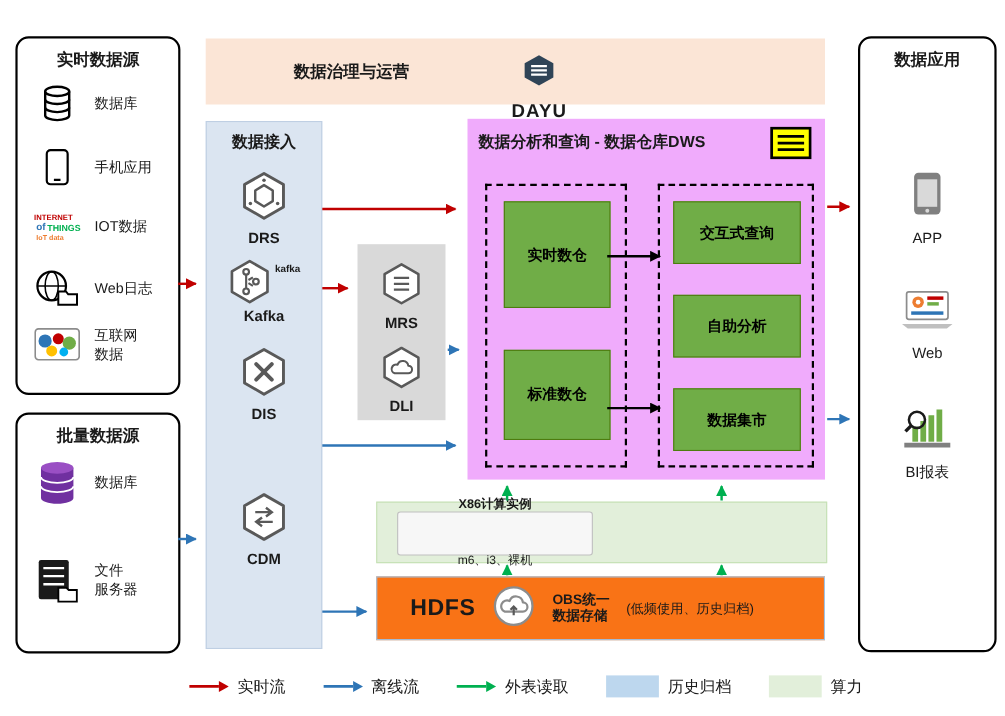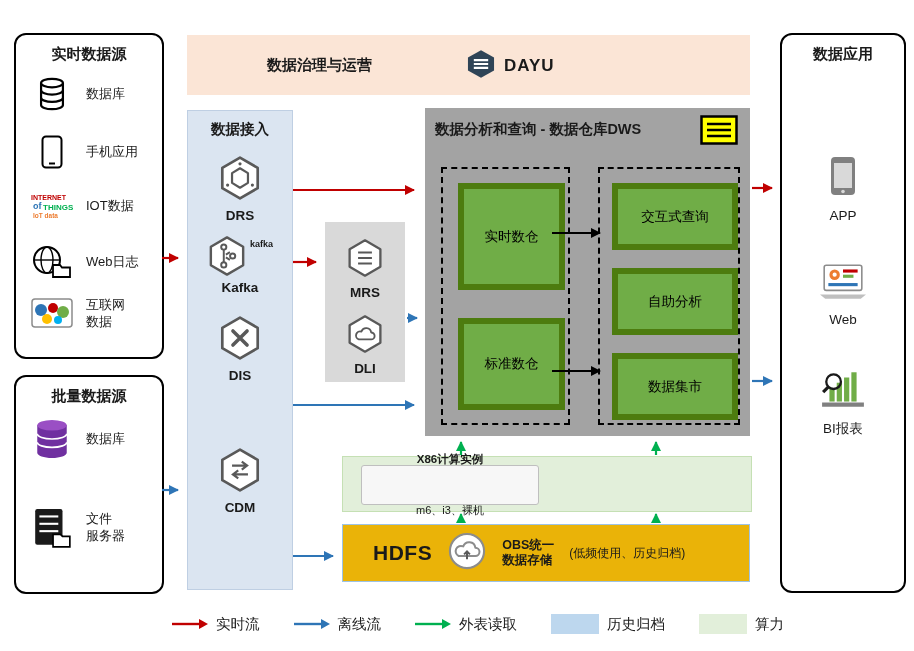--- a/index.html
+++ b/index.html
@@ -7,47 +7,47 @@
     font-family:"Liberation Sans",sans-serif;color:#1a1a1a;overflow:hidden;}
   .abs{position:absolute;}
   .srcbox{border:2px solid #000;border-radius:12px;background:#fff;}
   .box-title{font-weight:bold;font-size:15px;text-align:center;width:100%;}
   .src-row{display:flex;align-items:center;gap:8px;}
   .icon-cell{width:52px;display:flex;justify-content:center;flex-shrink:0;}
   .src-label{font-size:13px;white-space:pre-line;line-height:1.3;}
   .banner{background:#fbe5d6;}
   .ingest-col{background:#dbe5f1;border:1px solid #bfcfe3;}
   .graybox{background:#d9d9d9;}
-  .yellowbox{background:#a3a3a3;}
+  .yellowbox{background:#f0abfc;}
   .dws-title{font-weight:bold;font-size:14.5px;}
   .dashed-group{border:2px dashed #000;}
-  .green-box{background:#70ad47;border:6px solid #4d7c0f;display:flex;align-items:center;
-    justify-content:center;font-weight:normal;font-size:13.5px;color:#000;text-align:center;}
+  .green-box{background:#70ad47;border:1px solid #4d7c0f;display:flex;align-items:center;
+    justify-content:center;font-weight:bold;font-size:13.5px;color:#000;text-align:center;}
   .ing-item{display:flex;flex-direction:column;align-items:center;width:100%;}
   .ing-label{font-weight:bold;font-size:13.5px;margin-top:3px;}
   .computebox{background:#e2efda;border:1px solid #c5e0b4;}
   .inst{background:#f7f7f7;border:1px solid #bfbfbf;border-radius:3px;display:flex;
     flex-direction:column;align-items:center;justify-content:center;line-height:1.25;gap:38px;}
   .inst-name{font-weight:bold;font-size:11.5px;}
   .inst-spec{font-size:11px;}
-  .hdfsbox{background:#eab308;border:1px solid #9dc3e6;display:flex;align-items:center;
+  .hdfsbox{background:#f97316;border:1px solid #9dc3e6;display:flex;align-items:center;
     padding-left:30px;box-sizing:border-box;gap:15px;}
   .hdfs-label{font-weight:bold;font-size:21px;letter-spacing:0.5px;}
   .obs-title{font-weight:bold;font-size:12.5px;line-height:1.2;white-space:pre-line;}
   .obs-note{font-size:12px;}
   .app-item{display:flex;flex-direction:column;align-items:center;gap:7px;width:100%;}
   .app-label{font-size:13.5px;}
   .legend{display:flex;align-items:center;gap:34px;}
   .legend-item{display:flex;align-items:center;gap:8px;font-size:14.5px;}
   .swatch{width:48px;height:20px;}
   .swatch-archive{background:#bdd7ee;}
   .swatch-compute{background:#e2efda;}
   .kafka-row{display:flex;align-items:flex-start;gap:3px;}
   .kafka-logo-text{font-size:9px;font-weight:bold;margin-top:4px;}
-  .dayu-group{display:flex;align-items:center;gap:7px;}
+  .dayu-group{display:flex;align-items:center;gap:7px;flex-direction:column;}
   .dayu-text{font-weight:bold;font-size:17px;letter-spacing:1px;}
   .gov-title{font-weight:bold;font-size:15px;}
 </style>
 </head>
 <body>
 
 <div class="canvas">
 
   <div class="abs srcbox" style="left:14px;top:33px;width:146px;height:322px;">
     <div class="abs box-title" style="top:10px;">实时数据源</div>

